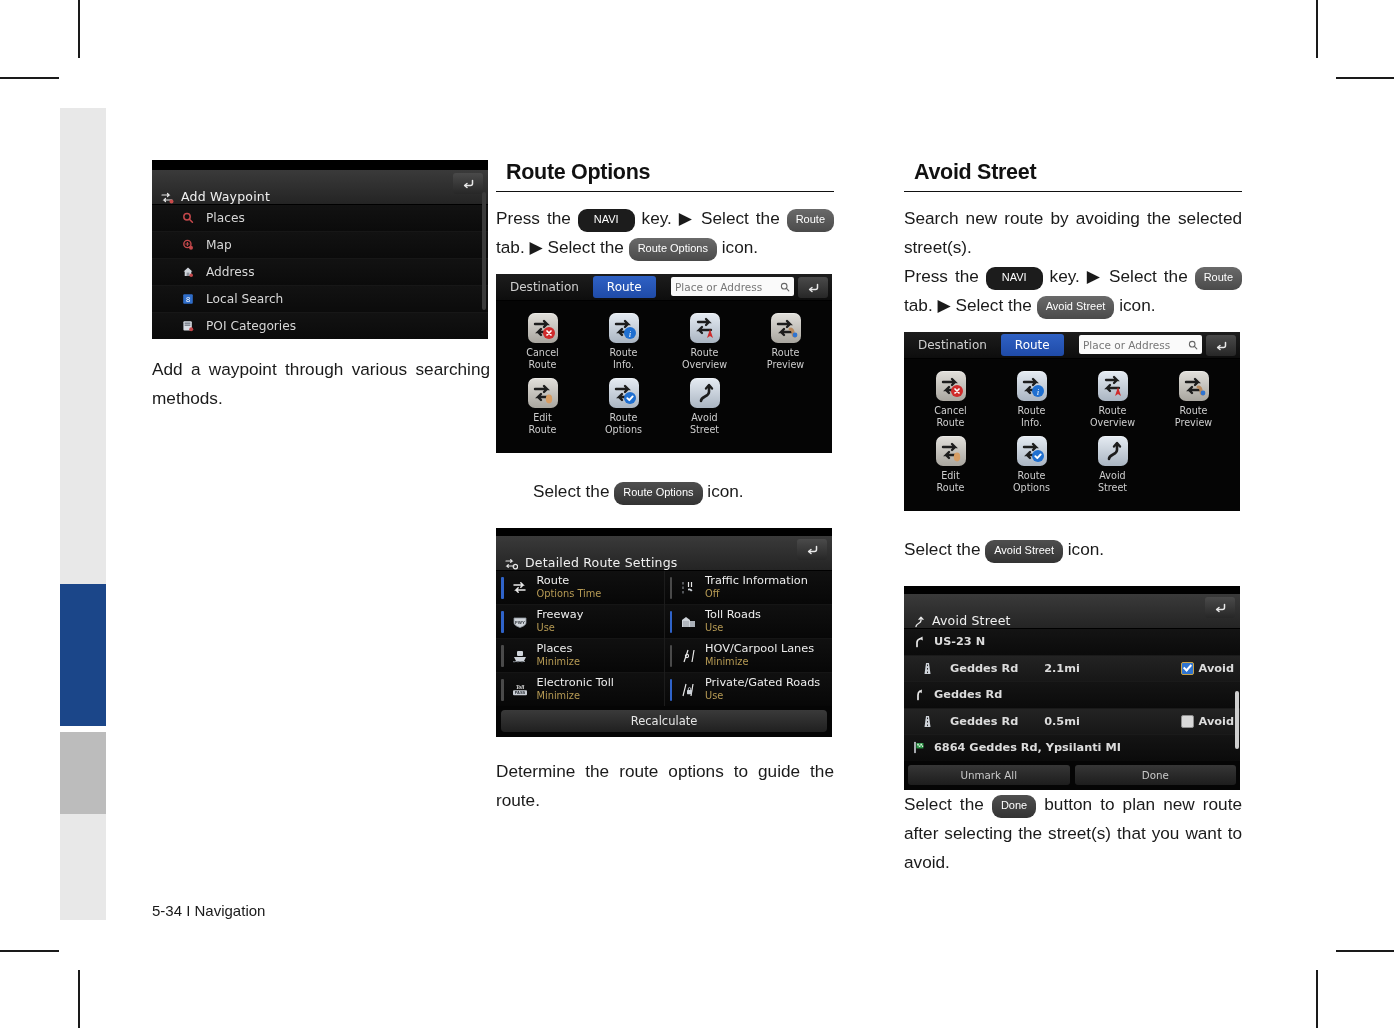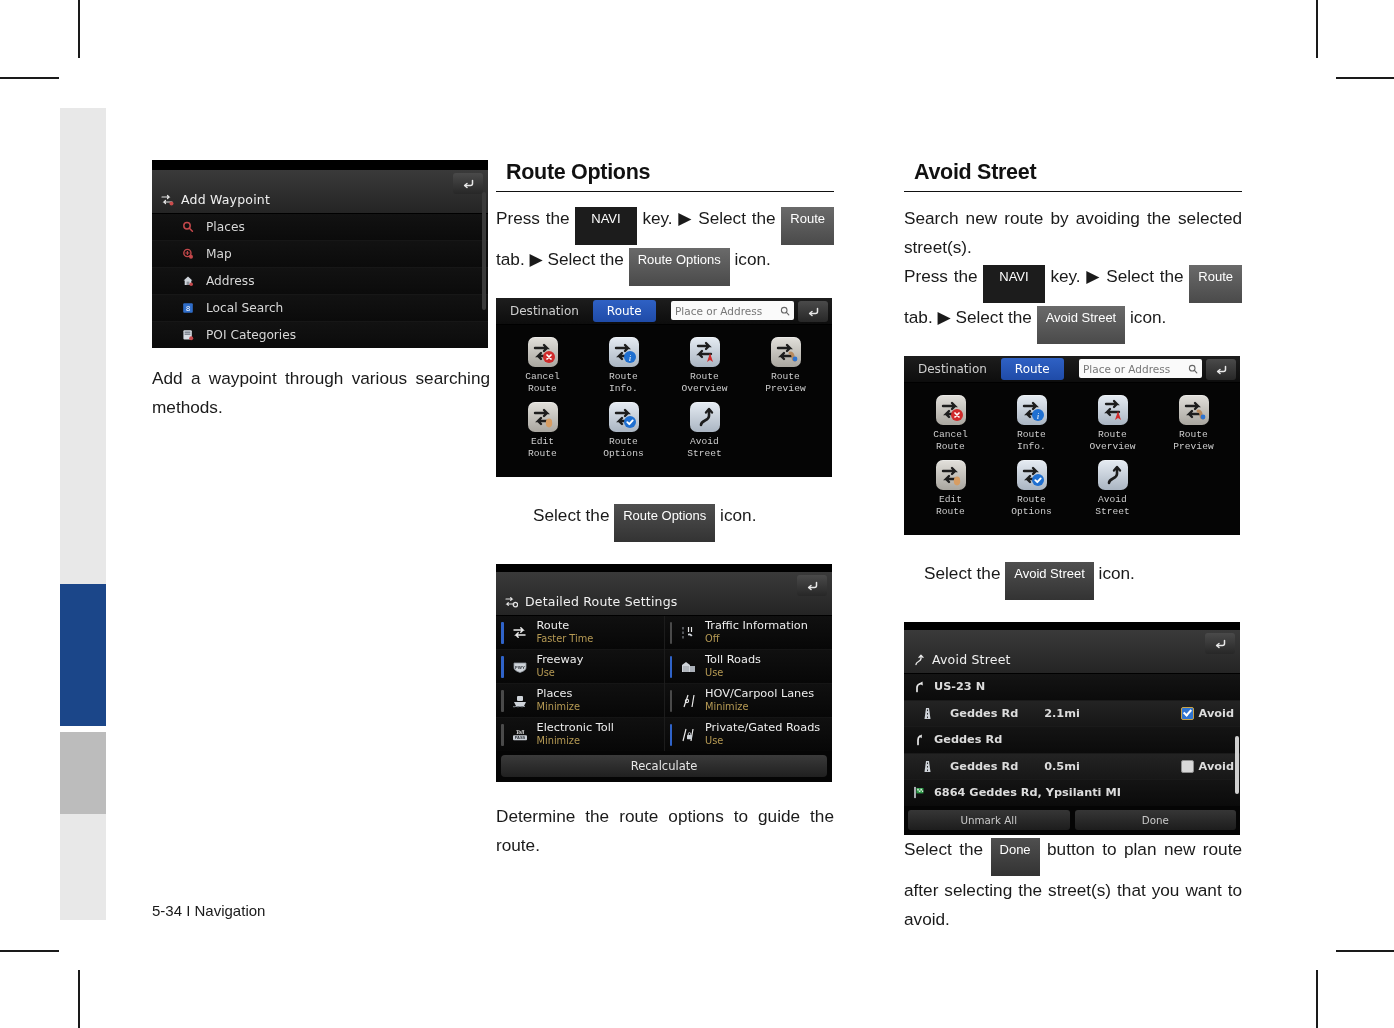--- a/index.html
+++ b/index.html
@@ -42,44 +42,44 @@
   .body-text {
     font-size: 17.2px; color: #1a1a1a; line-height: 29px;
     text-align: justify; text-justify: inter-word;
     margin: 0;
   }
   .body-text.nojust { text-align: left; }
 
   
   .chip {
     display: inline-block; vertical-align: 1px;
-    color: #fff; font-size: 13px; line-height: 1;
-    padding: 5px 9px 20px; border-radius: 0;
+    color: #fff; font-size: 11px; line-height: 1;
+    padding: 5px 9px 7px; border-radius: 9px;
     font-family: "Liberation Sans", sans-serif;
     white-space: nowrap;
   }
   .chip.black { background: #1c1c1c; padding-left: 16px; padding-right: 16px; }
   .chip.gray  { background: #565656; background-image: linear-gradient(#6a6a6a, #4a4a4a); }
   .chip.dark  { background: #3c3c3c; background-image: linear-gradient(#4f4f4f, #333); }
 
   
   .shot {
     position: relative; width: 336px;
     background: #050505; overflow: hidden;
     color: #e9e9e9;
     font-family: "DejaVu Sans", sans-serif;
     margin: 10px 0 0 0;
   }
   .shot .topgap { height: 10px; background: #000; }
 
   .shot-bar {
-    height: 27px; display: flex; align-items: center;
+    height: 27px; display: flex; align-items: flex-end;
     background: linear-gradient(#3a3a3a, #242424);
     border-bottom: 1px solid #000;
-    padding: 16px 4px 0 8px; position: relative;
+    padding: 7px 4px 0 8px; position: relative;
   }
   .shot-bar .title { font-size: 12.5px; color: #f0f0f0; letter-spacing: .2px; }
   .shot-bar .ic { margin-right: 7px; display:inline-flex; }
   .backbtn {
     position: absolute; right: 5px; top: 3px; width: 30px; height: 21px;
     background: linear-gradient(#4a4a4a, #272727); border-radius: 3px;
     display: flex; align-items: center; justify-content: center;
   }
 
   
@@ -116,21 +116,21 @@
   .nav-tabs .backbtn { top: 3px; right: 4px; }
 
   .icon-grid { padding: 12px 6px 10px; background: #050505; }
   .icon-row { display: flex; }
   .icon-cell { width: 25%; text-align: center; padding-bottom: 8px; }
   .icon-tile {
     width: 30px; height: 30px; margin: 0 auto 4px;
     border-radius: 7px; position: relative;
     box-shadow: inset 0 1px 0 rgba(255,255,255,.35);
   }
-  .icon-cap { font-size: 9.6px; line-height: 11.5px; color: #cdcdcd; font-family: Liberation Mono, monospace; }
+  .icon-cap { font-size: 9.6px; line-height: 11.5px; color: #cdcdcd; }
 
   
   .drs-grid { display: flex; background: #050505; }
   .drs-col { width: 50%; }
   .drs-col.left { border-right: 1px solid #1c1c1c; }
   .drs-item {
     display: flex; align-items: center; height: 33px;
     padding-left: 5px;
     border-bottom: 1px solid #151515;
     background: linear-gradient(#101010, #070707);
@@ -439,21 +439,21 @@
           <div class="drs-item">
             <div class="drs-bar" style="background:#2f63c9;"></div>
             <div class="drs-ic">
               <svg width="17" height="13" viewBox="0 0 17 13">
                   <path d="M3 4h9l-2.2-2.2M12 4L9.8 6.2" stroke="#e9e9e9" stroke-width="1.5" fill="none" stroke-linecap="round"></path>
                   <path d="M14 9H5l2.2-2.2M5 9l2.2 2.2" stroke="#e9e9e9" stroke-width="1.5" fill="none" stroke-linecap="round"></path>
                 </svg>
             </div>
             <div class="drs-txt">
               <div class="drs-lbl">Route</div>
-              <div class="drs-val">Faster Time</div>
+              <div class="drs-val">Options Time</div>
             </div>
           </div>
 
           <div class="drs-item">
             <div class="drs-bar" style="background:#2f63c9;"></div>
             <div class="drs-ic">
               <svg width="16" height="14" viewBox="0 0 16 14">
                   <path d="M2 3h12v4.5c0 2.5-3 4-6 5-3-1-6-2.5-6-5z" fill="#cfd4da" stroke="#8d949c" stroke-width=".8"></path>
                   <text x="8" y="9" font-size="4.4" text-anchor="middle" fill="#2c3137" font-family="Liberation Sans, sans-serif" font-weight="bold">FWY</text>
                 </svg>
@@ -681,21 +681,21 @@
                   <path d="M16 10.5L19 7l3 3.5" stroke="#1d1d1d" stroke-width="2.4" fill="none" stroke-linecap="round" stroke-linejoin="round"></path>
                 </svg>
             </div>
             <div class="icon-cap"><span>Avoid</span><br><span>Street</span></div>
           </div>
           <div class="icon-cell"></div>
         </div>
       </div>
     </div>
 
-    <p class="body-text nojust" style="margin-top:24px;margin-left:20px;">
+    <p class="body-text nojust" style="margin-top:24px;">
       <span>Select the</span>
       <span class="chip dark">Avoid Street</span>
       <span>icon.</span>
     </p>
 
     <div class="shot" style="margin-top:22px;">
       <div class="topgap" style="height:8px;"></div>
       <div class="shot-bar">
         <span class="ic">
           <svg width="13" height="12" viewBox="0 0 13 12">

